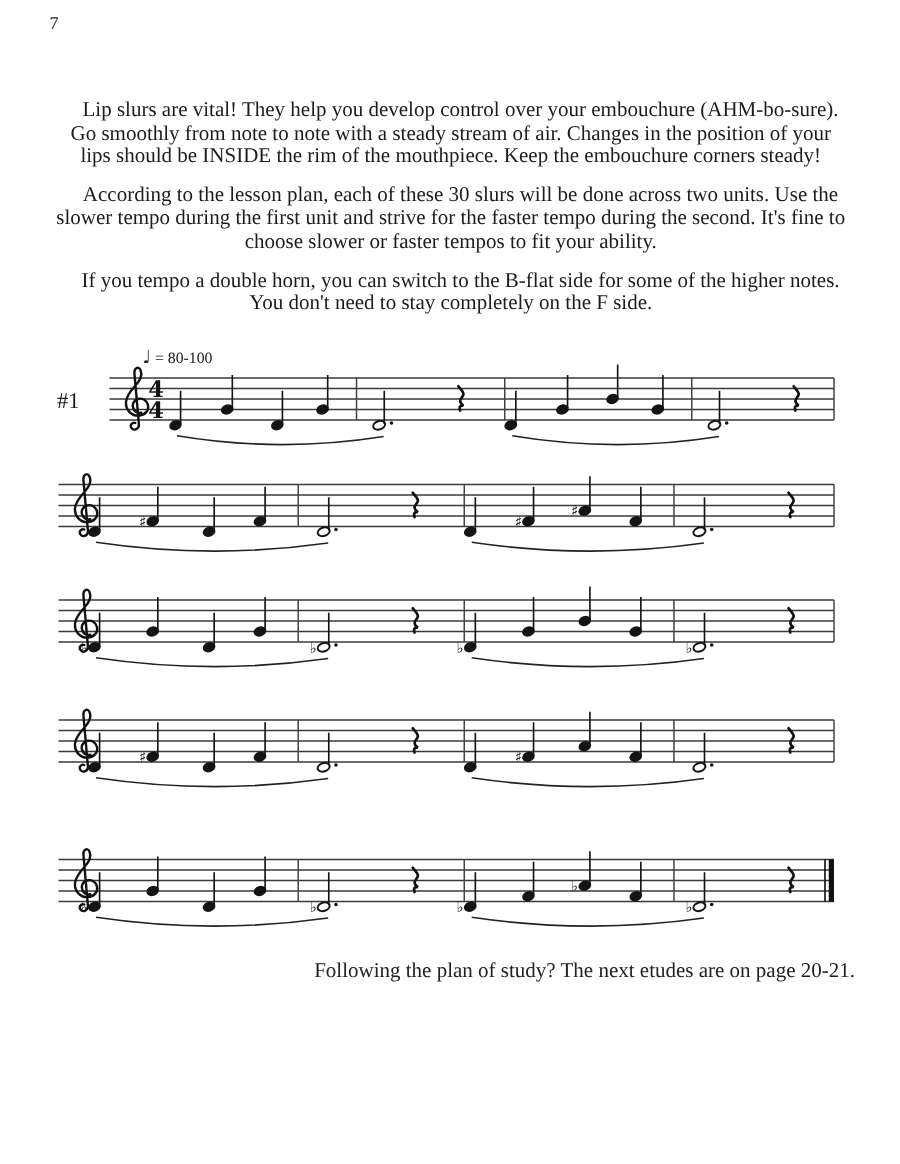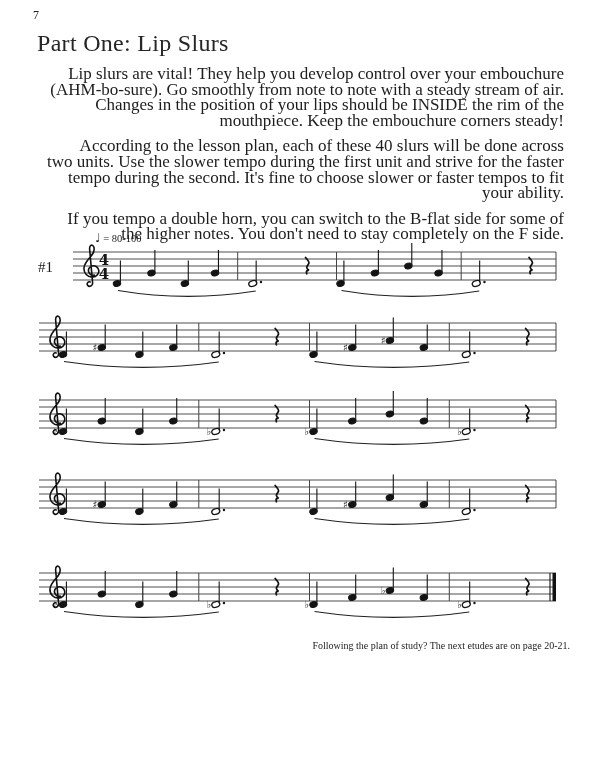--- a/index.html
+++ b/index.html
@@ -8,45 +8,44 @@
     font-family:"Liberation Serif","DejaVu Serif",serif;color:#1c1c1c;
     overflow:hidden;margin:0 auto;box-shadow:0 0 4px rgba(0,0,0,.2);
   }
   .pagenum{position:absolute;left:33px;top:8px;font-size:12px;color:#222;}
   .title{
     position:absolute;left:37px;top:30px;margin:0;
     font-size:24px;font-weight:normal;letter-spacing:.3px;color:#262626;
   }
   .body-text{
     position:absolute;left:37px;top:66px;width:527px;
-    font-size:17px;line-height:15.6px;text-align:right;
+    font-size:14px;line-height:15.6px;text-align:center;
   }
   .body-text p{margin:0 0 10px 0;text-indent:13px;}
   .music{position:absolute;left:0;top:0;width:600px;height:776px;}
   .music svg{position:absolute;left:37px;width:525px;height:84px;overflow:visible;}
   #sys0{top:228px;}
   #sys1{top:299px;}
   #sys2{top:376px;}
   #sys3{top:456px;}
   #sys4{top:549px;}
   .footer{
-    position:absolute;right:30px;top:640px;font-size:10px;color:#222;
+    position:absolute;right:30px;top:640px;font-size:14px;color:#222;
     white-space:nowrap;
   }
 </style>
 </head>
 <body>
 
 <div class="page">
   <div class="pagenum">7</div>
-  <h1 class="title">Part One: Lip Slurs</h1>
 
   <div class="body-text">
     <p>Lip slurs are vital! They help you develop control over your embouchure (AHM-bo-sure). Go smoothly from note to note with a steady stream of air. Changes in the position of your lips should be INSIDE the rim of the mouthpiece. Keep the embouchure corners steady!</p>
-    <p>According to the lesson plan, each of these 40 slurs will be done across two units. Use the slower tempo during the first unit and strive for the faster tempo during the second. It's fine to choose slower or faster tempos to fit your ability.</p>
+    <p>According to the lesson plan, each of these 30 slurs will be done across two units. Use the slower tempo during the first unit and strive for the faster tempo during the second. It's fine to choose slower or faster tempos to fit your ability.</p>
     <p>If you tempo a double horn, you can switch to the B-flat side for some of the higher notes. You don't need to stay completely on the F side.</p>
   </div>
 
   <div class="music">
     <svg id="sys0">
         <g>
           <line x1="36" y1="24" x2="519" y2="24" stroke="#3a3a3a" stroke-width="0.9"></line>
           <line x1="36" y1="31" x2="519" y2="31" stroke="#3a3a3a" stroke-width="0.9"></line>
           <line x1="36" y1="38" x2="519" y2="38" stroke="#3a3a3a" stroke-width="0.9"></line>
           <line x1="36" y1="45" x2="519" y2="45" stroke="#3a3a3a" stroke-width="0.9"></line>

